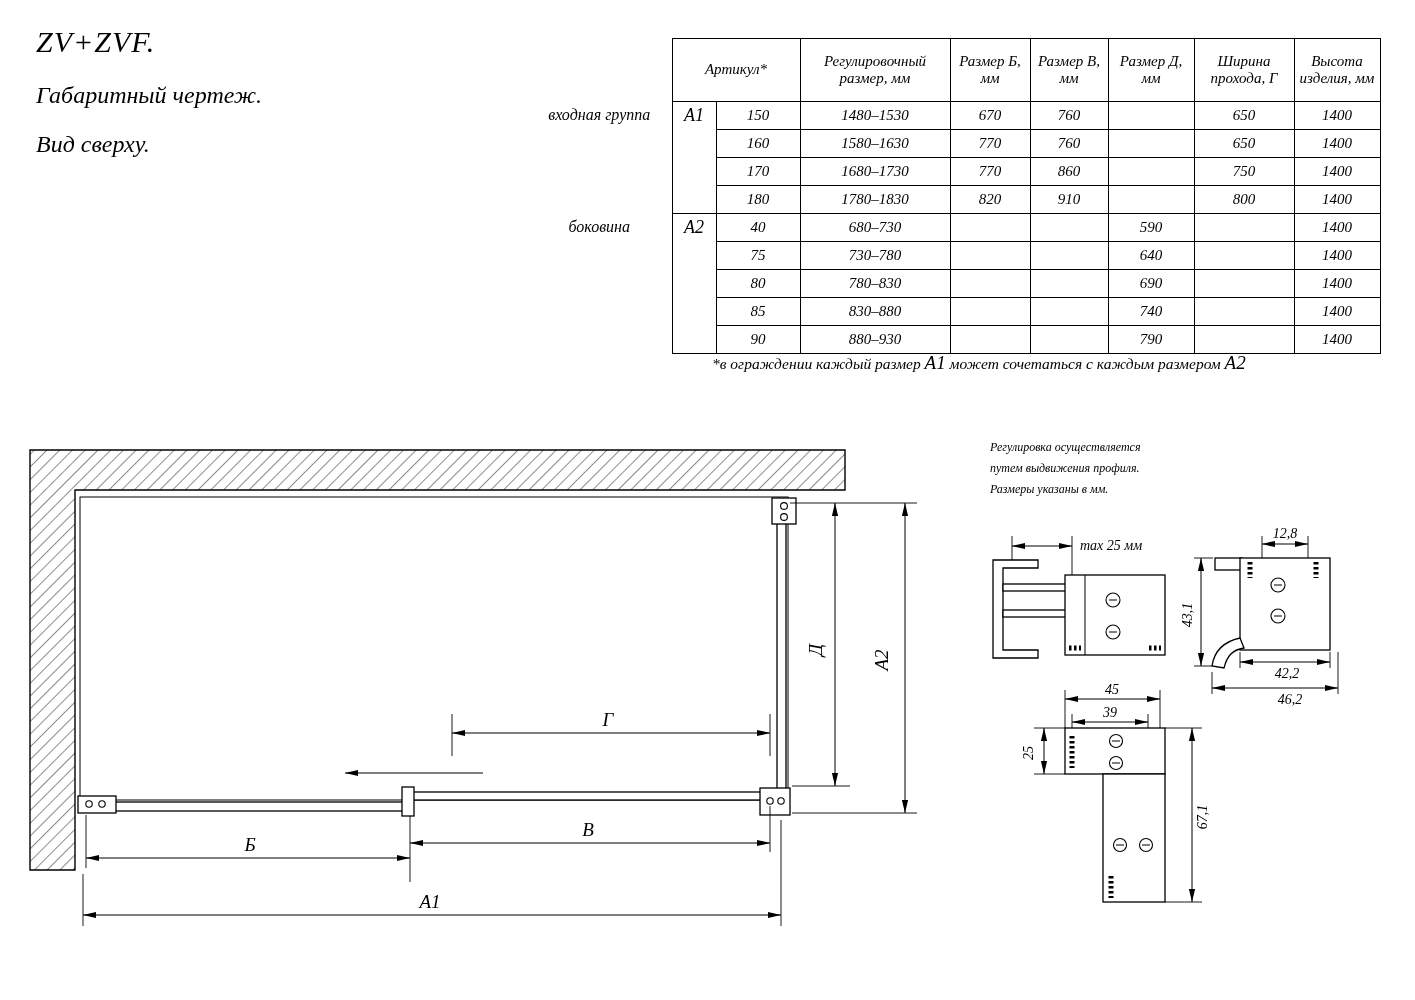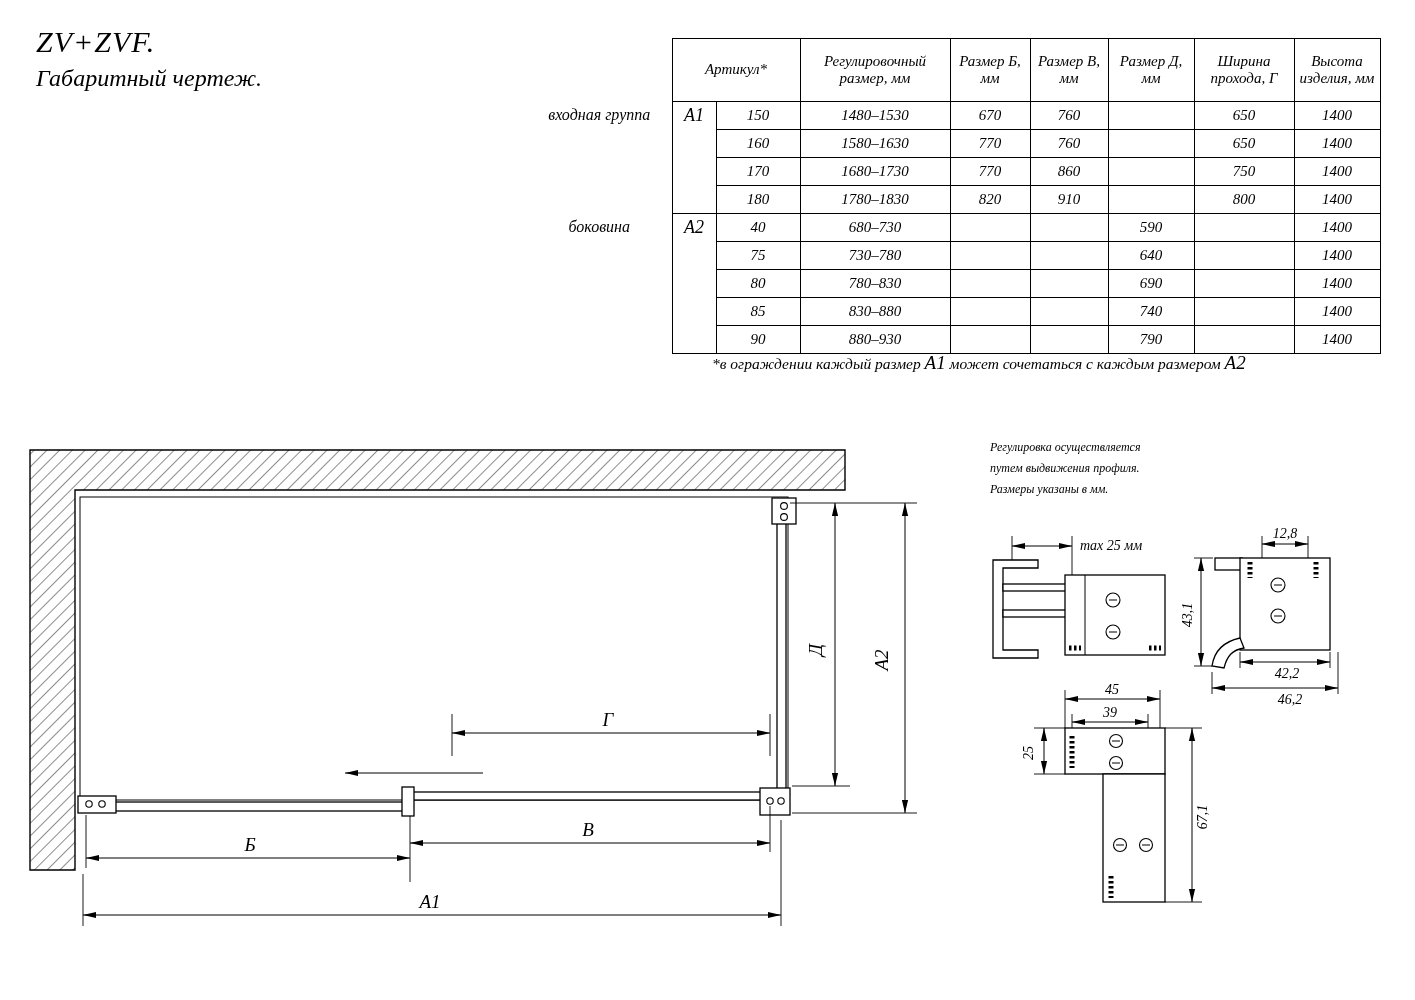--- a/index.html
+++ b/index.html
@@ -3,21 +3,21 @@
 <meta charset="utf-8">
 <style>
   html,body { margin:0; padding:0; background:#fff; }
   .page {
     position:relative; width:1415px; height:1000px; background:#ffffff;
     font-family:"Liberation Serif", serif; color:#000; overflow:hidden;padding-left:25px;
   }
   
   .title-block { position:absolute; left:36px; top:24px; font-style:italic; line-height:1.22; }
   .title-block .t1 { font-size:30px; letter-spacing:1px; }
-  .title-block .t2 { font-size:24px; margin-top:3px; }
+  .title-block .t2 { font-size:24px; margin-top:20px; }
 
   
   .table-wrap { position:absolute; left:534px; top:38px; }
   table.spec { border-collapse:collapse; font-style:italic; font-size:15px; table-layout:fixed; }
   .spec td, .spec th { border:1.4px solid #000; padding:2px 3px; text-align:center; font-weight:normal; height:23px; line-height:1.15; overflow:hidden; }
   .spec th { height:58px; vertical-align:middle; }
   .spec .rowlabel { border:none; text-align:center; padding-right:10px; vertical-align:top; white-space:nowrap; font-size:16px; padding-top:4px; }
   .spec .letter { font-size:18px; vertical-align:top; padding-top:3px; }
 
   .footnote { position:absolute; left:712px; top:352px; font-style:italic; font-size:15.5px; white-space:nowrap; }
@@ -38,20 +38,21 @@
   text.sdlabel { font-family:"Liberation Serif", serif; font-style:italic; font-size:14px; fill:#000; }
 </style>
 </head>
 <body>
 
 <div class="page">
 
   <div class="title-block">
     <div class="t1">ZV+ZVF.</div>
     <div class="t2">Габаритный чертеж.</div>
+    <div class="t2">Вид сверху.</div>
   </div>
 
   <div class="table-wrap">
     <table class="spec">
       <colgroup>
         <col style="width:138px">
           <col style="width:44px">
           <col style="width:84px">
         <col style="width:150px">
           <col style="width:80px">

